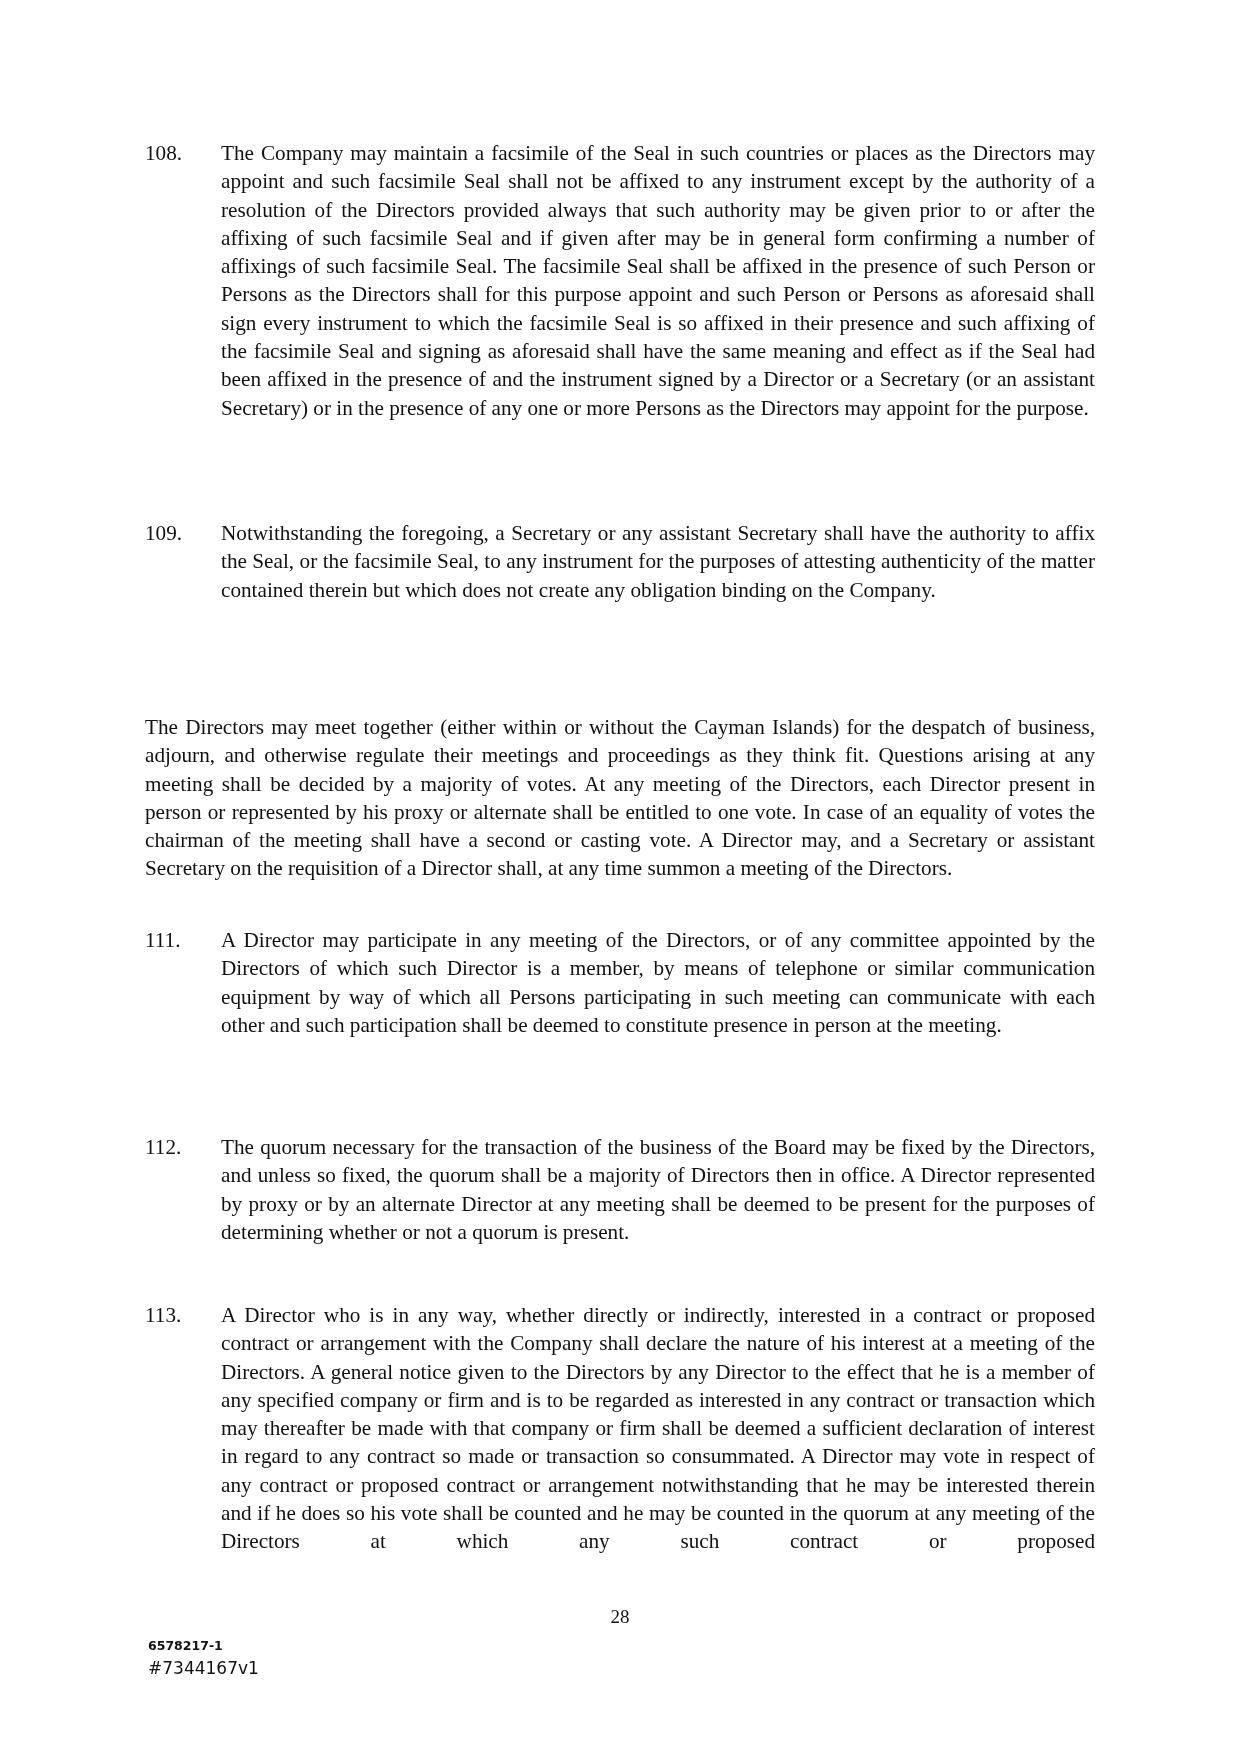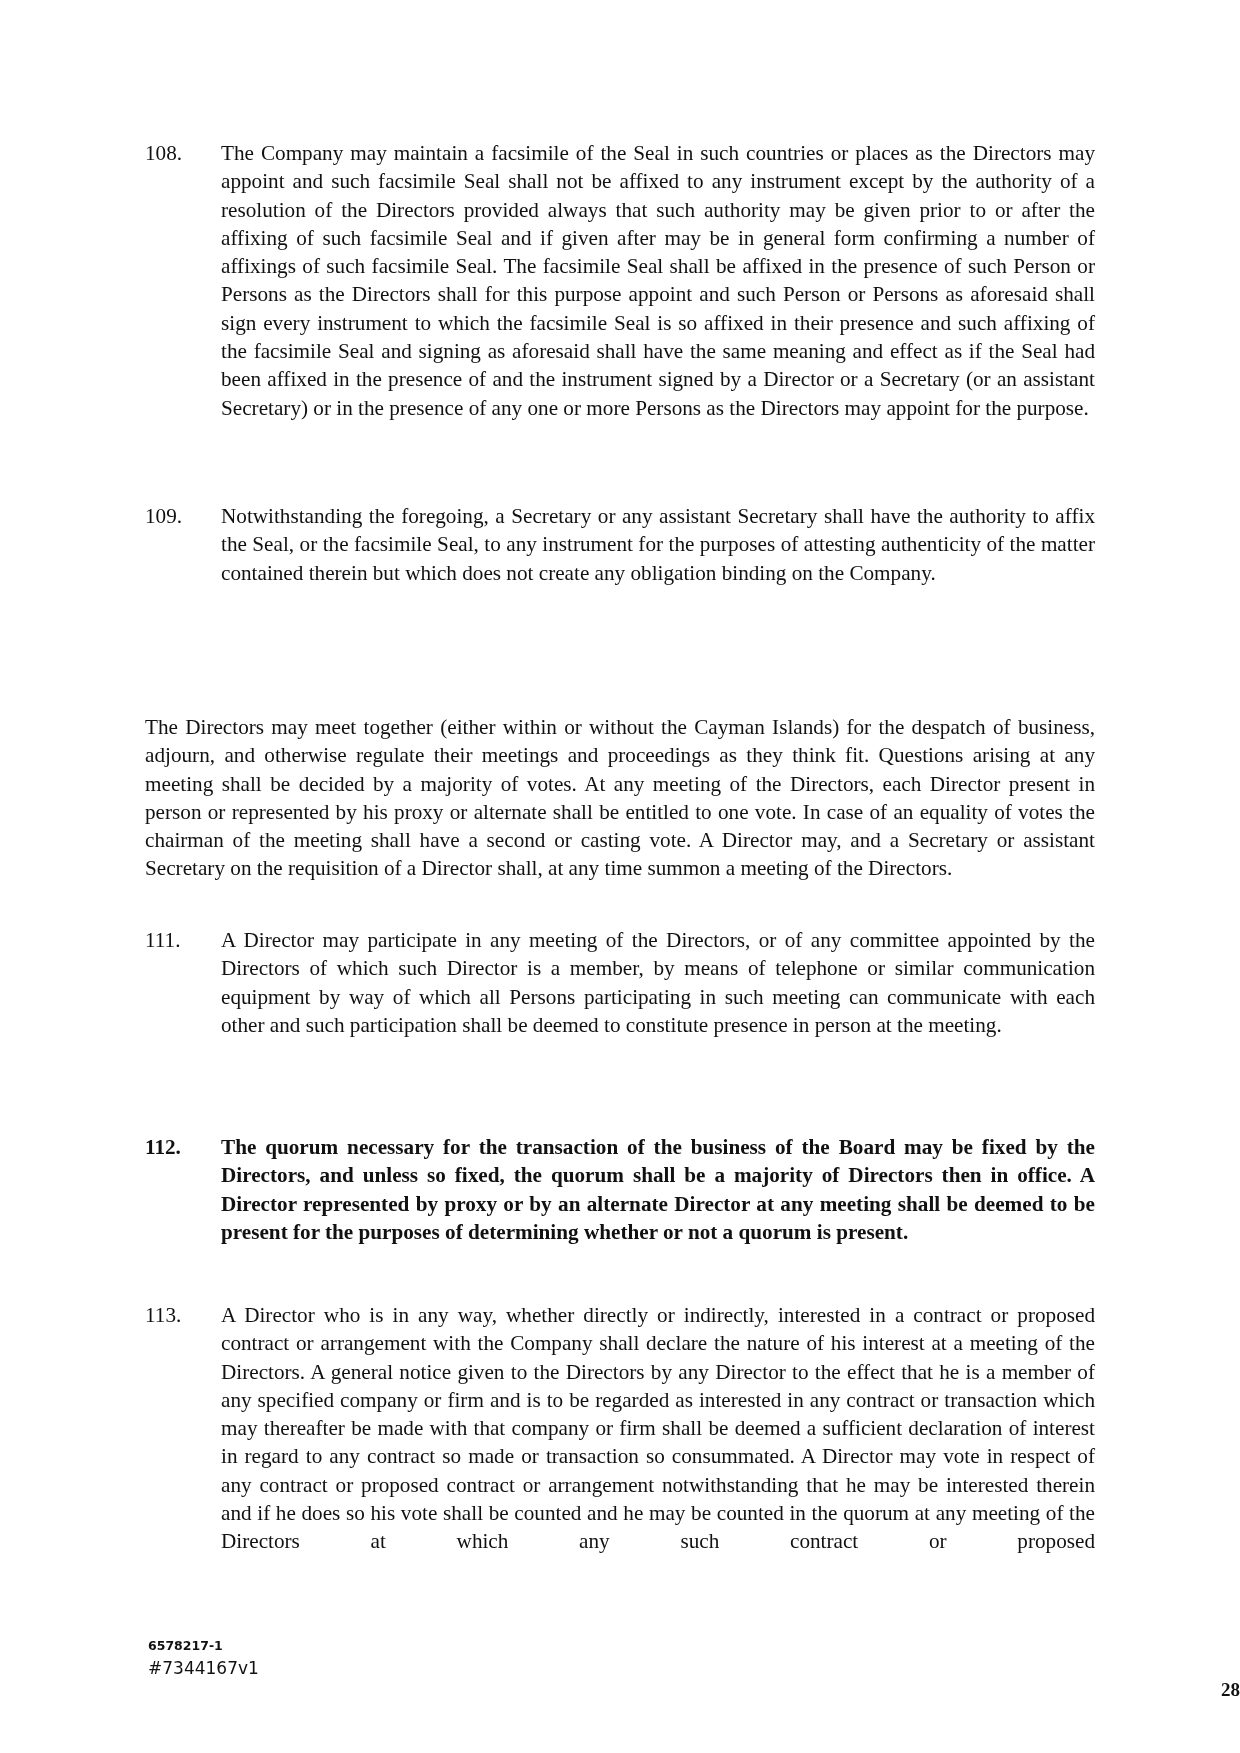--- a/index.html
+++ b/index.html
@@ -48,25 +48,24 @@
       top: 662px;
       text-align: center;
       font-weight: bold;
       font-size: 21.2px;
       line-height: 28px;
     }
     .page-number {
       position: absolute;
       left: 0;
       width: 1240px;
-      top: 1678px;
-      text-align: right;
+      top: 1605px;
+      text-align: center;
       font-size: 19px;
       line-height: 24px;
-      font-weight: bold;
     }
     .doc-ref {
       position: absolute;
       left: 148px;
       font-family: "DejaVu Sans", "Liberation Sans", sans-serif;
       color: #111111;
     }
     .doc-ref-1 {
       top: 1638px;
       font-size: 12.5px;
@@ -82,36 +81,36 @@
 </head>
 <body>
 
 <div class="page">
 
   <div class="clause" style="top:139px;">
     <div class="clause-num">108.</div>
     <div class="clause-text">The Company may maintain a facsimile of the Seal in such countries or places as the Directors may appoint and such facsimile Seal shall not be affixed to any instrument except by the authority of a resolution of the Directors provided always that such authority may be given prior to or after the affixing of such facsimile Seal and if given after may be in general form confirming a number of affixings of such facsimile Seal. The facsimile Seal shall be affixed in the presence of such Person or Persons as the Directors shall for this purpose appoint and such Person or Persons as aforesaid shall sign every instrument to which the facsimile Seal is so affixed in their presence and such affixing of the facsimile Seal and signing as aforesaid shall have the same meaning and effect as if the Seal had been affixed in the presence of and the instrument signed by a Director or a Secretary (or an assistant Secretary) or in the presence of any one or more Persons as the Directors may appoint for the purpose.</div>
   </div>
 
-  <div class="clause" style="top:502px;">
+  <div class="clause" style="top:519px;">
     <div class="clause-num">109.</div>
     <div class="clause-text">Notwithstanding the foregoing, a Secretary or any assistant Secretary shall have the authority to affix the Seal, or the facsimile Seal, to any instrument for the purposes of attesting authenticity of the matter contained therein but which does not create any obligation binding on the Company.</div>
   </div>
 
 
   <div class="clause" style="top:713px;">
     <div class="clause-text">The Directors may meet together (either within or without the Cayman Islands) for the despatch of business, adjourn, and otherwise regulate their meetings and proceedings as they think fit. Questions arising at any meeting shall be decided by a majority of votes. At any meeting of the Directors, each Director present in person or represented by his proxy or alternate shall be entitled to one vote. In case of an equality of votes the chairman of the meeting shall have a second or casting vote. A Director may, and a Secretary or assistant Secretary on the requisition of a Director shall, at any time summon a meeting of the Directors.</div>
   </div>
 
   <div class="clause" style="top:926px;">
     <div class="clause-num">111.</div>
     <div class="clause-text">A Director may participate in any meeting of the Directors, or of any committee appointed by the Directors of which such Director is a member, by means of telephone or similar communication equipment by way of which all Persons participating in such meeting can communicate with each other and such participation shall be deemed to constitute presence in person at the meeting.</div>
   </div>
 
-  <div class="clause" style="top:1133px;font-weight:bold;">
+  <div class="clause" style="top:1133px;">
     <div class="clause-num">112.</div>
     <div class="clause-text">The quorum necessary for the transaction of the business of the Board may be fixed by the Directors, and unless so fixed, the quorum shall be a majority of Directors then in office. A Director represented by proxy or by an alternate Director at any meeting shall be deemed to be present for the purposes of determining whether or not a quorum is present.</div>
   </div>
 
   <div class="clause" style="top:1301px;">
     <div class="clause-num">113.</div>
     <div class="clause-text" style="text-align-last: justify;">A Director who is in any way, whether directly or indirectly, interested in a contract or proposed contract or arrangement with the Company shall declare the nature of his interest at a meeting of the Directors. A general notice given to the Directors by any Director to the effect that he is a member of any specified company or firm and is to be regarded as interested in any contract or transaction which may thereafter be made with that company or firm shall be deemed a sufficient declaration of interest in regard to any contract so made or transaction so consummated. A Director may vote in respect of any contract or proposed contract or arrangement notwithstanding that he may be interested therein and if he does so his vote shall be counted and he may be counted in the quorum at any meeting of the Directors at which any such contract or proposed</div>
   </div>
 
   <div class="page-number">28</div>

